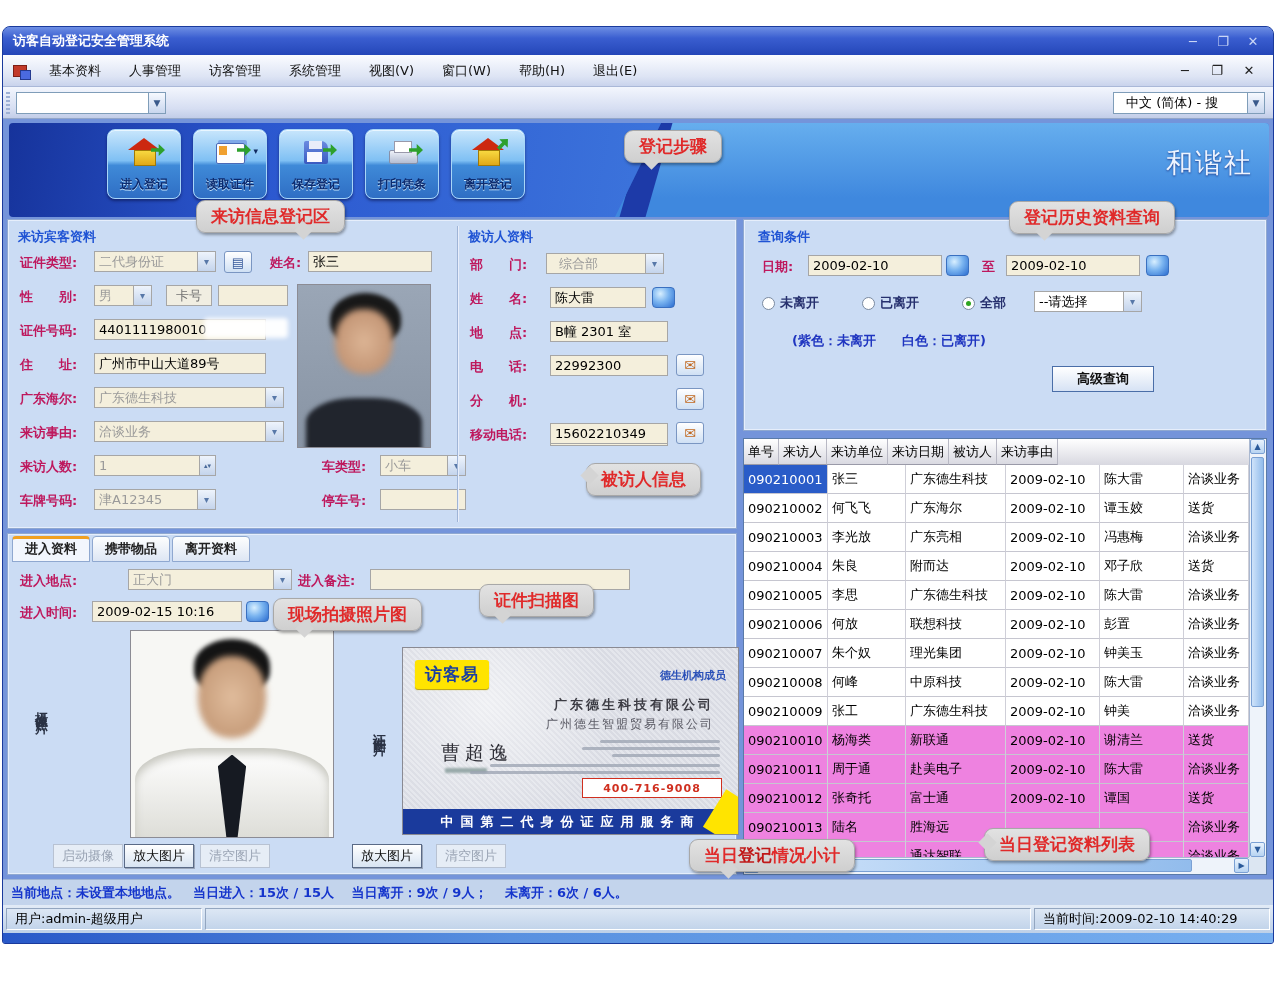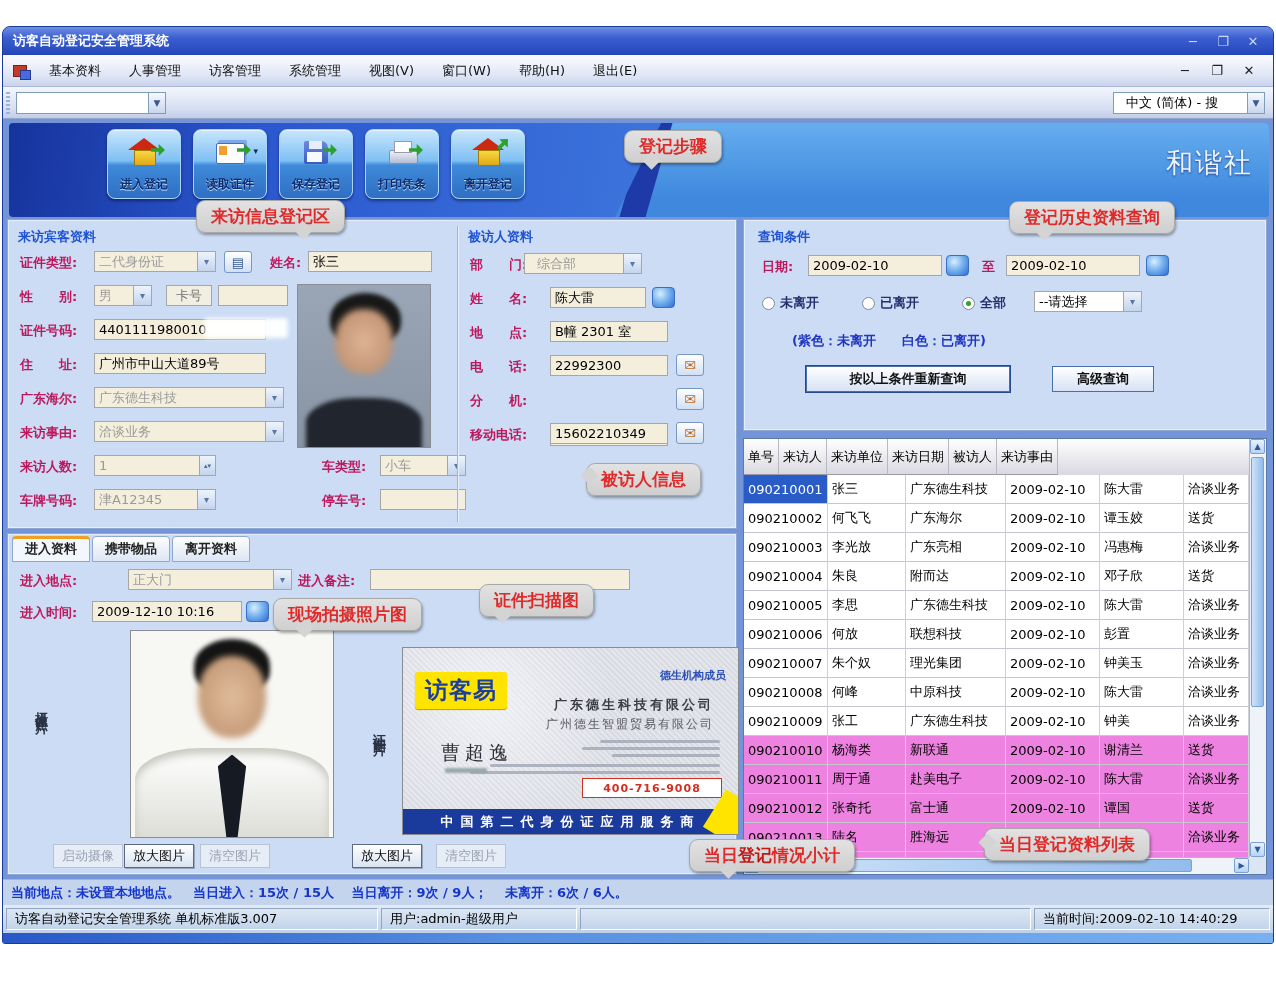--- a/index.html
+++ b/index.html
@@ -135,39 +135,39 @@
   .radio{position:absolute;display:flex;align-items:center;gap:5px;color:#26306e;font-weight:bold;cursor:pointer;}
   .rdot{width:13px;height:13px;border-radius:50%;background:#fff;border:1px solid #7a8aa0;position:relative;}
   .radio.checked .rdot::after{content:"";position:absolute;left:3px;top:3px;width:5px;height:5px;border-radius:50%;background:#2fa520;}
   .legend{position:absolute;color:#1f35c0;font-weight:bold;}
   .qbtn{position:absolute;height:26px;background:linear-gradient(#ffffff,#d6e2f4);border:1px solid #4a6ea8;
     display:flex;align-items:center;justify-content:center;font-weight:bold;color:#111;cursor:pointer;}
   .qbtn.primary{box-shadow:0 0 0 1px #26488c;}
   
   .tablebox{position:absolute;left:740px;top:411px;width:524px;height:437px;background:#fff;border:1px solid #5a7aa8;overflow:hidden;}
   .trow{display:flex;width:505px;height:29px;}
-  .trow.hdr{height:36px;background:linear-gradient(#ffffff,#d8d8e0);font-weight:normal;}
+  .trow.hdr{height:26px;background:linear-gradient(#ffffff,#d8d8e0);font-weight:normal;}
   .tcell{border-right:1px solid #cfcfd8;border-bottom:1px solid #c6c6d0;padding:0 4px;display:flex;align-items:center;
     white-space:nowrap;overflow:hidden;flex:0 0 auto;}
   .hdr .tcell{border-right:1px solid #b8b8c4;border-bottom:1px solid #9a9aa8;}
   .c0{width:84px;}.c1{width:78px;}.c2{width:100px;}.c3{width:94px;}.c4{width:84px;}.c5{width:65px;}
   .trow.pink .tcell{background:#ee82e0;}
   .trow.selected .tcell.c0{background:#2a5cc8;color:#fff;}
   .vsb{position:absolute;right:0;top:0;width:17px;bottom:17px;background:#eef3fa;border-left:1px solid #aab8d0;}
   .hsb{position:absolute;left:0;bottom:0;right:17px;height:17px;background:#eef3fa;border-top:1px solid #aab8d0;}
   .sbtn{position:absolute;width:15px;height:15px;background:linear-gradient(#e8f2fd,#b8d4f2);border:1px solid #7aa0d4;
     border-radius:2px;color:#2a5a9a;font-size:8px;display:flex;align-items:center;justify-content:center;cursor:pointer;}
   .thumb{position:absolute;background:linear-gradient(90deg,#cfe3fa,#92bcec);border:1px solid #7aa0d4;border-radius:2px;cursor:pointer;}
   .corner{position:absolute;right:0;bottom:0;width:17px;height:17px;background:#dce6f2;}
   
   .idcard{position:absolute;left:394px;top:113px;width:337px;height:188px;border:1px solid #8a8a92;
     background:radial-gradient(circle at 25% 30%,rgba(255,255,255,.55),transparent 45%),
       repeating-linear-gradient(45deg,#e4e6ec 0 2px,#d9dbe3 2px 4px);overflow:hidden;}
-  .idlogo{position:absolute;left:12px;top:24px;background:#ffe400;border-radius:3px;padding:3px 10px;
-    color:#1a3fa0;font-weight:bold;font-size:23px;letter-spacing:1px;box-shadow:0 1px 1px #b8a000;}
+  .idlogo{position:absolute;left:12px;top:12px;background:#ffe400;border-radius:3px;padding:3px 10px;
+    color:#1a3fa0;font-weight:bold;font-size:17px;letter-spacing:1px;box-shadow:0 1px 1px #b8a000;}
   .idmember{position:absolute;right:12px;top:20px;color:#2a50b8;font-weight:bold;font-size:11px;}
   .idco1{position:absolute;right:24px;top:48px;color:#3c3c44;font-weight:bold;font-size:13px;letter-spacing:3px;}
   .idco2{position:absolute;right:24px;top:68px;color:#5a5a64;font-size:12px;letter-spacing:2px;}
   .idperson{position:absolute;left:38px;top:92px;color:#2e2e36;font-size:19px;letter-spacing:5px;font-family:"DejaVu Serif","Liberation Serif",serif;}
   .idperson-sub{position:absolute;left:42px;top:120px;width:42px;height:5px;background:#9aa;filter:blur(1px);}
   .skel{position:absolute;background:#9aa2b0;height:3px;opacity:.75;border-radius:2px;}
   .idhot{position:absolute;right:16px;top:130px;width:140px;height:20px;background:#fff;border:1px solid #d03020;
     color:#d03020;font-weight:bold;font-size:11px;display:flex;align-items:center;justify-content:center;letter-spacing:1px;}
   .idbar{position:absolute;left:0;right:0;bottom:0;height:25px;background:#1a3a9c;color:#fff;font-weight:bold;
     display:flex;align-items:center;justify-content:center;letter-spacing:7px;font-size:13px;}
@@ -330,21 +330,21 @@
     <div class="photo-frame portrait-bg" style="left:289px;top:64px;width:134px;height:164px;">
       <span class="ph-hair"></span>
         <span class="ph-face"></span>
         <span class="ph-torso"></span>
     </div>
 
     <span class="divider-v"></span>
 
     <span class="group-title" style="left:460px;top:8px;">被访人资料</span>
     <span class="flabel" style="left:462px;top:36px;">部　　门:</span>
-    <span class="fin fsel dis" style="left:516px;top:33px;width:118px;padding-left:12px;">
+    <span class="fin fsel dis" style="left:538px;top:33px;width:118px;padding-left:12px;">
         <span>综合部</span>
       </span>
     <span class="flabel" style="left:462px;top:70px;">姓　　名:</span>
     <span class="fin" style="left:542px;top:67px;width:96px;">
         <span>陈大雷</span>
       </span>
     <span class="orb" style="left:644px;top:67px;"></span>
     <span class="flabel" style="left:462px;top:104px;">地　　点:</span>
     <span class="fin" style="left:542px;top:101px;width:118px;">
         <span>B幢 2301 室</span>
@@ -390,21 +390,20 @@
     <span class="radio checked" style="left:218px;top:74px;">
       <span class="rdot"></span>
         <span>全部</span>
       </span>
     <span class="fin fsel" style="left:290px;top:71px;width:108px;background:#fff;">
         <span>--请选择</span>
       </span>
 
     <span class="legend" style="left:48px;top:112px;">(紫色：未离开　　白色：已离开)</span>
 
-    <span class="qbtn primary" style="left:62px;top:146px;width:204px;">按以上条件重新查询</span>
     <span class="qbtn" style="left:308px;top:146px;width:102px;">高级查询</span>
   </div>
 
   <div class="tablebox">
     <div class="trow hdr">
 
     <span class="tcell">单号</span>
         <span class="tcell">来访人</span>
         <span class="tcell">来访单位</span>
         <span class="tcell">来访日期</span>
@@ -562,21 +561,21 @@
     <span class="flabel" style="left:12px;top:38px;">进入地点:</span>
     <span class="fin fsel dis" style="left:84px;top:35px;width:164px;margin-left:36px;">
         <span>正大门</span>
       </span>
     <span class="flabel" style="left:290px;top:38px;">进入备注:</span>
     <span class="fin" style="left:362px;top:35px;width:260px;">
         <span></span>
       </span>
     <span class="flabel" style="left:12px;top:70px;">进入时间:</span>
     <span class="fin" style="left:84px;top:67px;width:150px;">
-        <span>2009-12-10 10:16</span>
+        <span>2009-02-15 10:16</span>
       </span>
     <span class="orb" style="left:238px;top:67px;"></span>
 
     <span class="vlabel" style="left:24px;top:168px;">摄像照片</span>
     <div class="photo-frame cam-bg" style="left:122px;top:96px;width:204px;height:208px;">
       <span class="cam-shirt"></span>
         <span class="cam-tie"></span>
         <span class="cam-hair"></span>
         <span class="cam-face"></span>
     </div>
@@ -610,19 +609,18 @@
   <div class="callout c-visited">被访人信息</div>
   <div class="callout c-live">现场拍摄照片图</div>
   <div class="callout c-idscan">证件扫描图</div>
   <div class="callout c-sum"><span>当日</span><span class="b">登记</span><span>情况小计</span></div>
   <div class="callout c-daily">当日登记资料列表</div>
 
   <div class="summary">
     <span>当前地点：未设置本地地点。　当日进入：15次 / 15人　 当日离开：9次 / 9人；　 未离开：6次 / 6人。</span>
   </div>
   <div class="statusbar">
-    <span class="scell" style="width:372px;">访客自动登记安全管理系统 单机标准版3.007</span>
     <span class="scell" style="width:196px;">用户:admin-超级用户</span>
     <span class="scell grow"></span>
     <span class="scell" style="width:236px;">当前时间:2009-02-10 14:40:29</span>
   </div>
   <div class="bottomband"></div>
 </div>
 
 </body></html>

